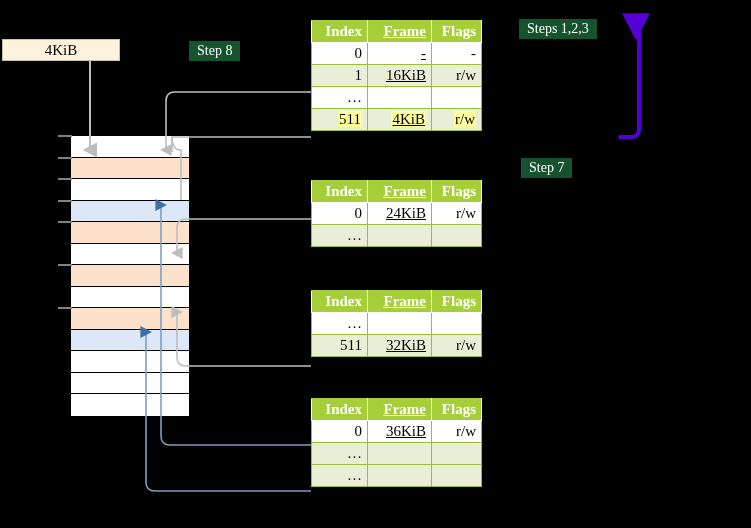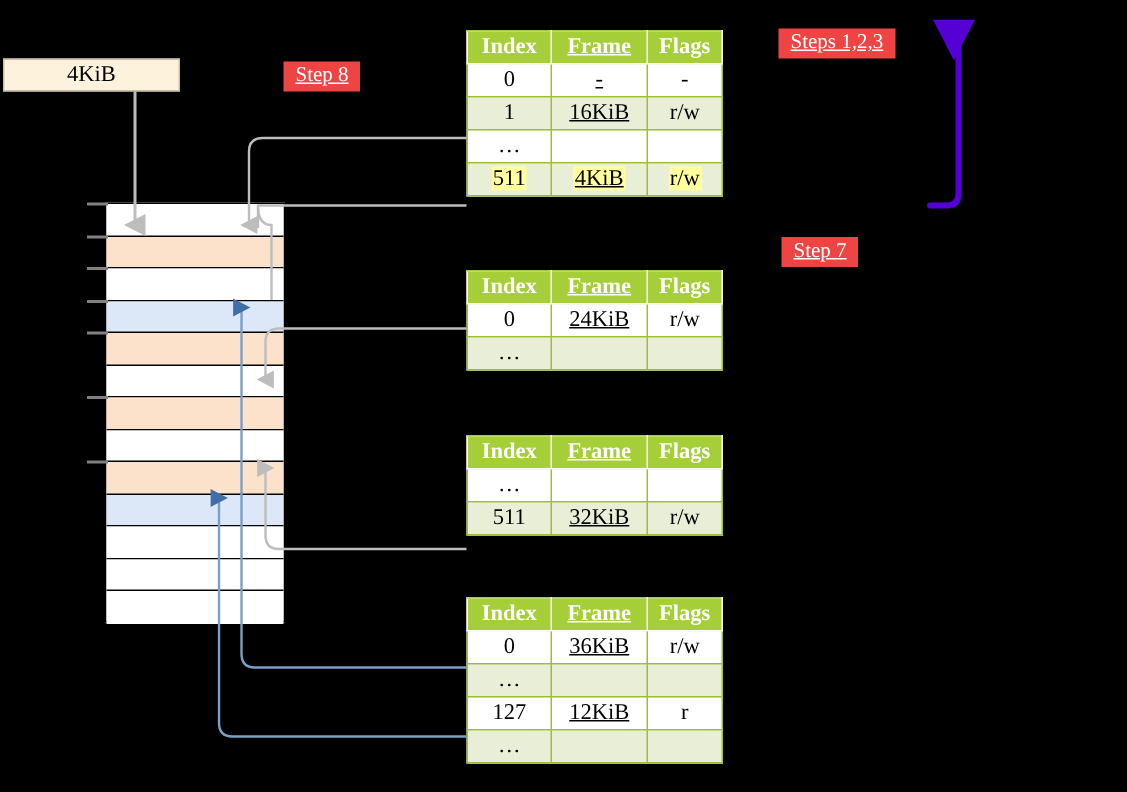--- a/index.html
+++ b/index.html
@@ -23,29 +23,29 @@
   .memrow{height:21.5px;border-bottom:1px solid #000;box-sizing:border-box;}
   .memrow:last-child{border-bottom:none;}
   .m-white{background:#ffffff;}
   .m-peach{background:#FCE2CB;}
   .m-blue{background:#DCE8F7;}
 
   
   .badge{position:absolute;display:inline-flex;align-items:center;
          justify-content:center;color:#fff;font-size:14px;
          padding:2px 8px;box-sizing:border-box;white-space:nowrap;}
-  .badge-red{background:#ef4444;text-decoration:underline;}
+  .badge-red{background:#14532d;}
   .badge-violet{background:#7A00E6;}
 
   
   .ptable{position:absolute;border-collapse:collapse;
           border:1px solid #9BBF30;background:#fff;}
   .ptable td,.ptable th{border:1px solid #9BBF30;
           padding:1px 5px;font-size:15px;color:#000;
-          text-align:center;vertical-align:middle;height:22px;
+          text-align:right;vertical-align:middle;height:22px;
           box-sizing:border-box;font-weight:normal;}
   .ptable th{background:#A6CE39;color:#ffffff;font-weight:bold;
              border-color:#ffffff;border-top-color:#A6CE39;}
   .ptable tr.alt td{background:#E9EFD7;}
   .ptable tr.plain td{background:#ffffff;}
   .col-i{width:56px;}
   .col-f{width:64px;text-decoration:underline;}
   .col-g{width:50px;}
   .hl{background:#FFFF9E;padding:0 1px;}
 </style>
@@ -163,25 +163,20 @@
         <tr class="plain">
           <td class="col-i">0</td>
           <td class="col-f">36KiB</td>
           <td class="col-g">r/w</td>
         </tr>
         <tr class="alt">
           <td class="col-i">…</td>
           <td class="col-f"></td>
           <td class="col-g"></td>
         </tr>
-        <tr class="plain">
-          <td class="col-i">127</td>
-          <td class="col-f">12KiB</td>
-          <td class="col-g">r</td>
-        </tr>
         <tr class="alt">
           <td class="col-i">…</td>
           <td class="col-f"></td>
           <td class="col-g"></td>
         </tr>
       </tbody>
     </table>
 
   <svg class="wires" viewBox="0 0 751 528">
     <defs>

